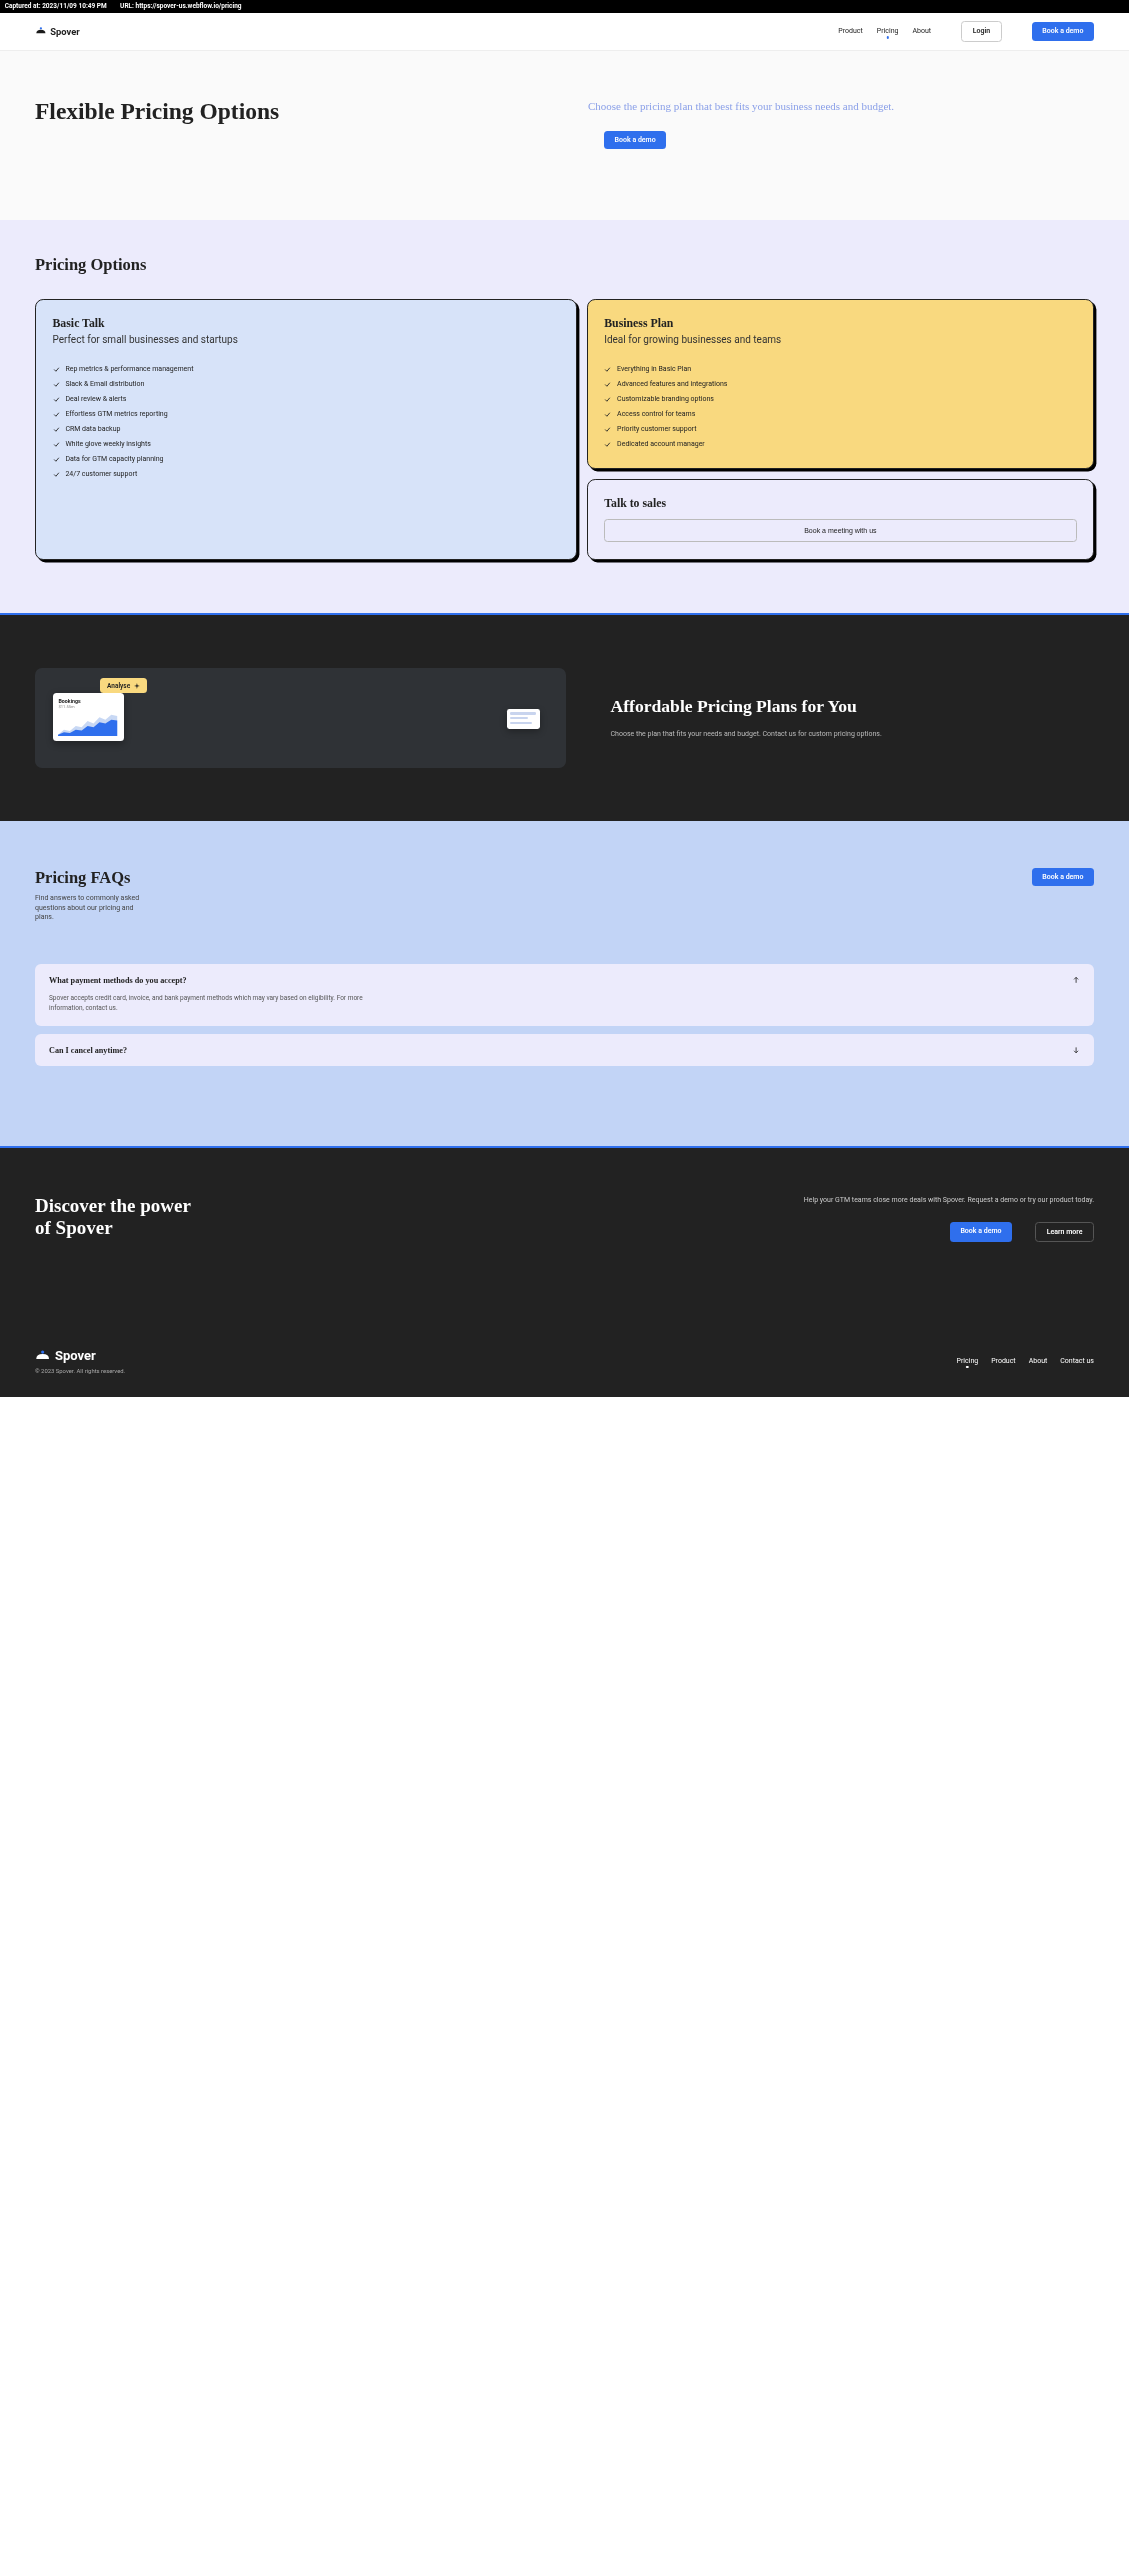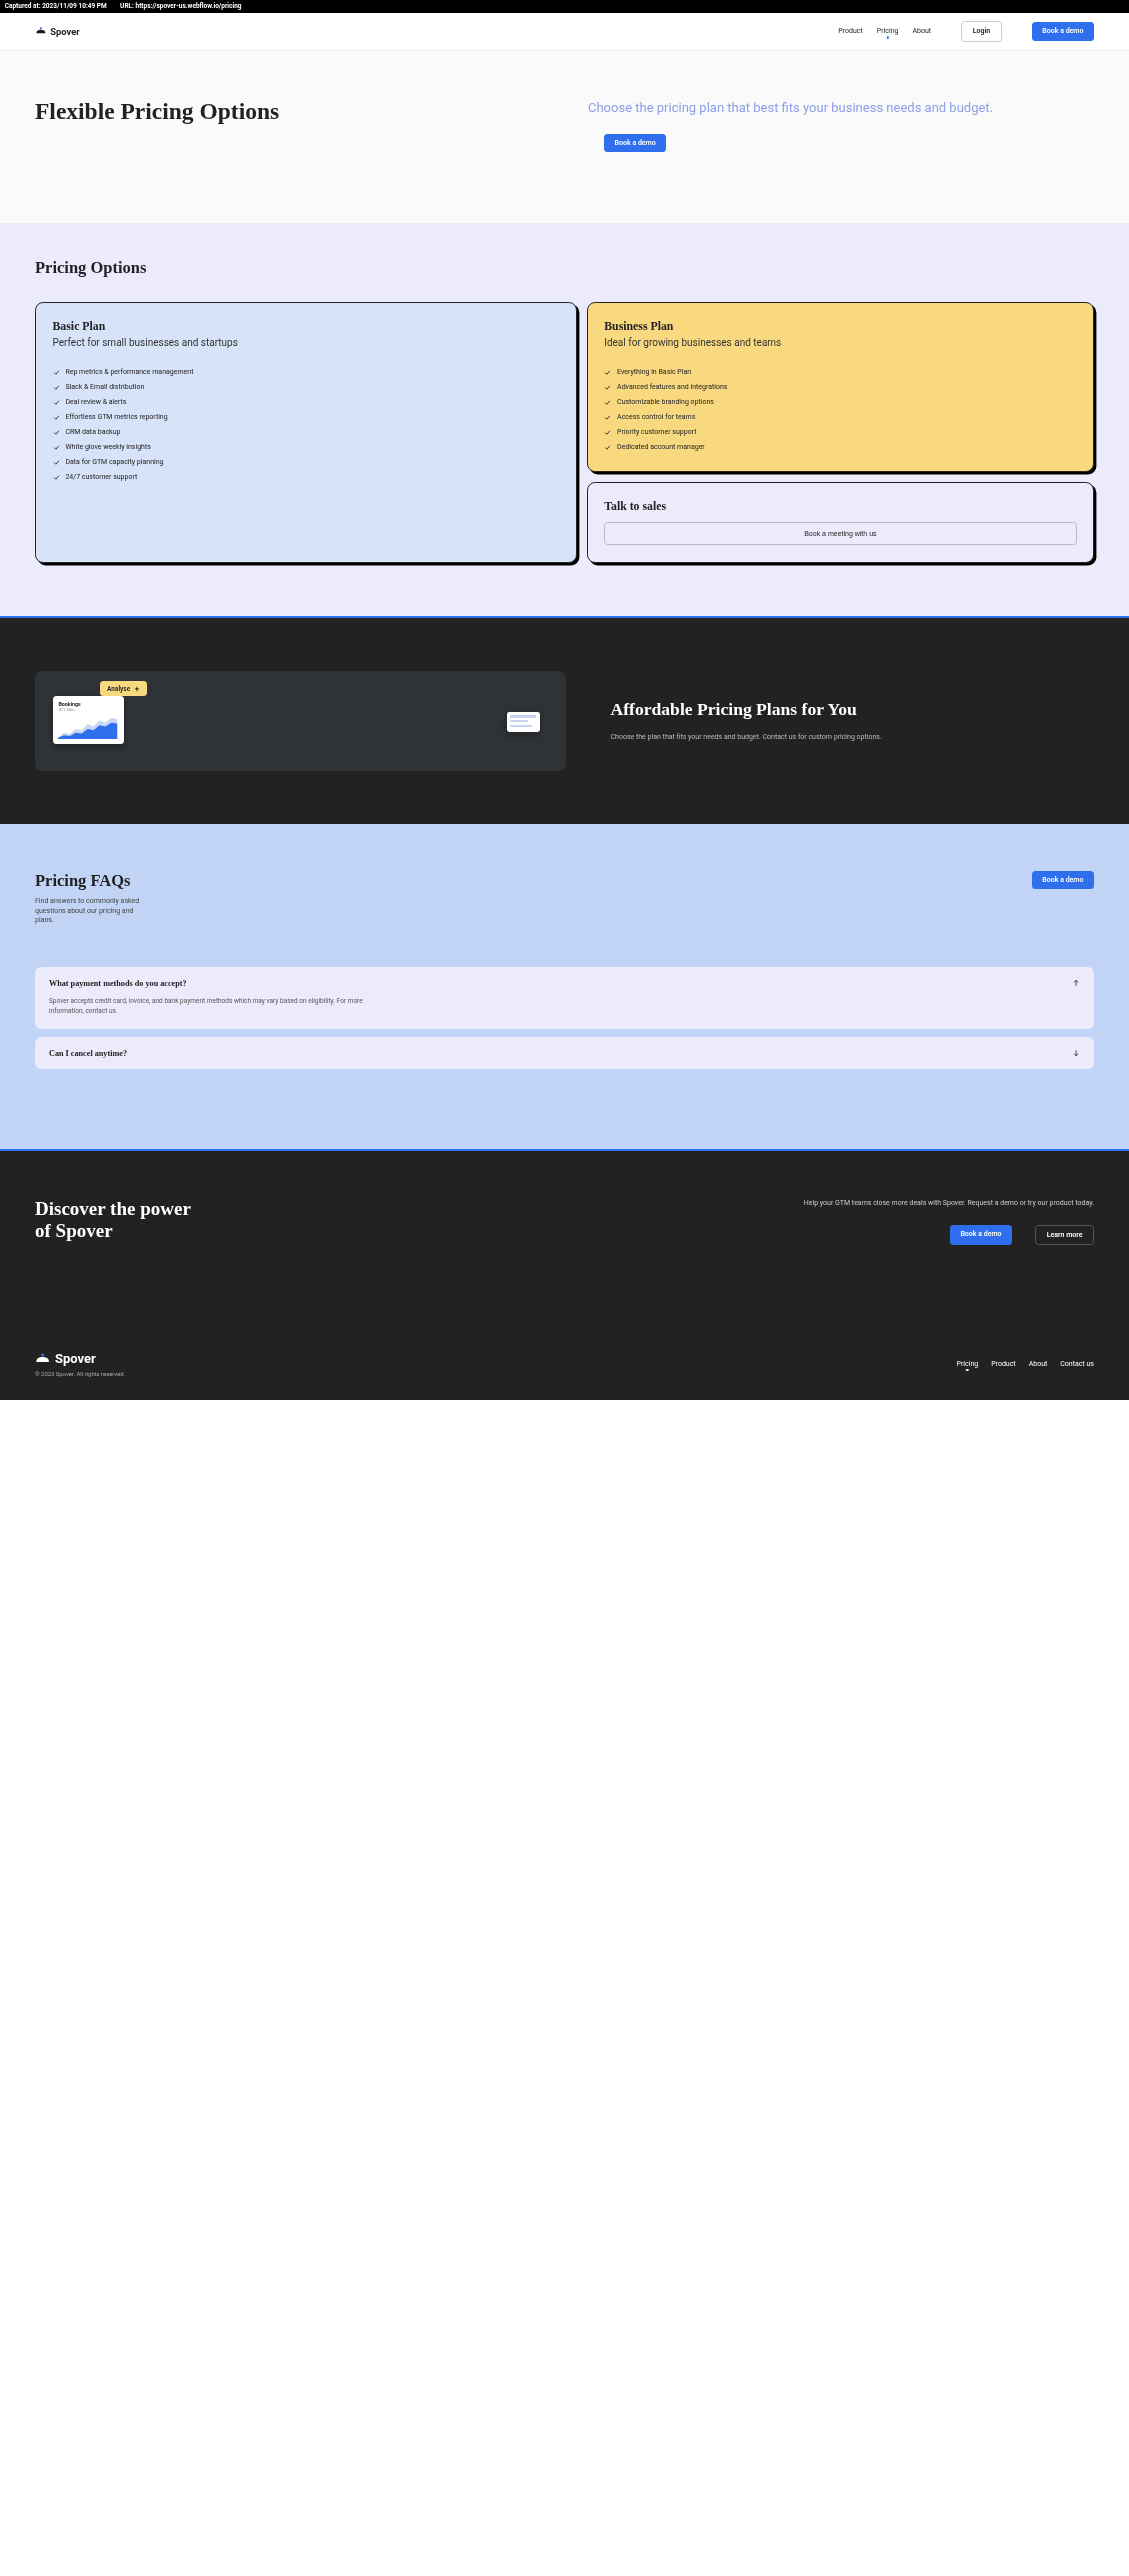--- a/index.html
+++ b/index.html
@@ -18,21 +18,21 @@
 .btn { display: inline-block; padding: 5.3px 10.6px; border-radius: 3.5px; font-size: 7px; font-weight: 600; text-decoration: none; cursor: pointer; border: none; margin-left: 16px; }
 .btn-outline { background: #fff; border: 0.6px solid #ccc; color: #222; }
 .btn-primary { background: #2f6fed; color: #fff; }
 .btn-dark-outline { background: transparent; border: 0.6px solid #555; color: #fff; }
 .btn-wide-outline { background: transparent; border: 0.6px solid #bbb; color: #222; width: 100%; padding: 7px; border-radius: 3.5px; font-size: 7px; }
 
 .hero { background: #fafafa; padding: 47px 35px 71px; display: flex; gap: 47px; }
 .hero-left { flex: 1; }
 .hero-right { flex: 1; }
 .hero h1 { font-family: Georgia, serif; font-size: 23.5px; font-weight: 700; line-height: 1.15; }
-.hero-sub { color: #8ba0e8; font-size: 13px; margin-bottom: 16.5px; line-height: 1.5; }
+.hero-sub { color: #8ba0e8; font-size: 11px; margin-bottom: 16.5px; line-height: 1.5; font-family: Liberation Serif, serif; }
 
 .pricing-section { background: #ecebfc; padding: 35px 35px 53px; }
 .pricing-section h2 { font-family: Georgia, serif; font-size: 16.5px; margin-bottom: 23.5px; }
 .pricing-grid { display: flex; gap: 9.4px; align-items: stretch; }
 .card { border: 0.6px solid #222; border-radius: 8.2px; padding: 16.5px 16.5px; position: relative; }
 .card-basic { background: #d7e3f9; flex: 1; box-shadow: 2.4px 2.4px 0 #000; }
 .card-col { flex: 1; display: flex; flex-direction: column; gap: 9.4px; }
 .card-business { background: #f9d97f; box-shadow: 2.4px 2.4px 0 #000; }
 .card-sales { background: #ecebfc; box-shadow: 2.4px 2.4px 0 #000; }
 .card h3 { font-family: Georgia, serif; font-size: 11.8px; margin-bottom: 2.4px; }
@@ -114,21 +114,21 @@
   <div class="hero-right">
     <p class="hero-sub">Choose the pricing plan that best fits your business needs and budget.</p>
     <a class="btn btn-primary">Book a demo</a>
   </div>
 </section>
 
 <section class="pricing-section">
   <h2>Pricing Options</h2>
   <div class="pricing-grid">
     <div class="card card-basic">
-      <h3>Basic Plan</h3>
+      <h3>Basic Talk</h3>
       <p class="card-sub">Perfect for small businesses and startups</p>
       <ul class="feature-list" id="basic-features">
           <li>
             <svg class="check" viewBox="0 0 12 12">
               <path d="M2 6 L5 9 L10 3" stroke="#222" stroke-width="1.5" fill="none"></path>
             </svg>
             <span>Rep metrics &amp; performance management</span>
           </li>
           <li>
             <svg class="check" viewBox="0 0 12 12">

